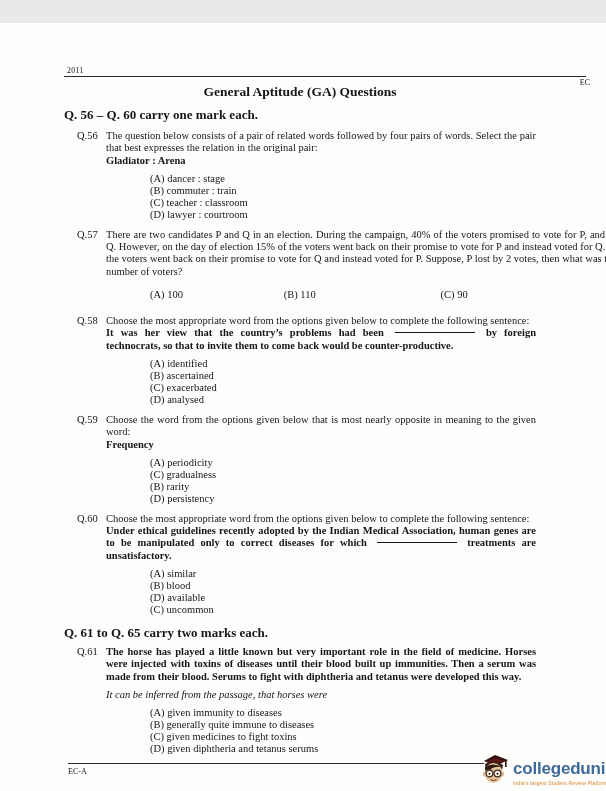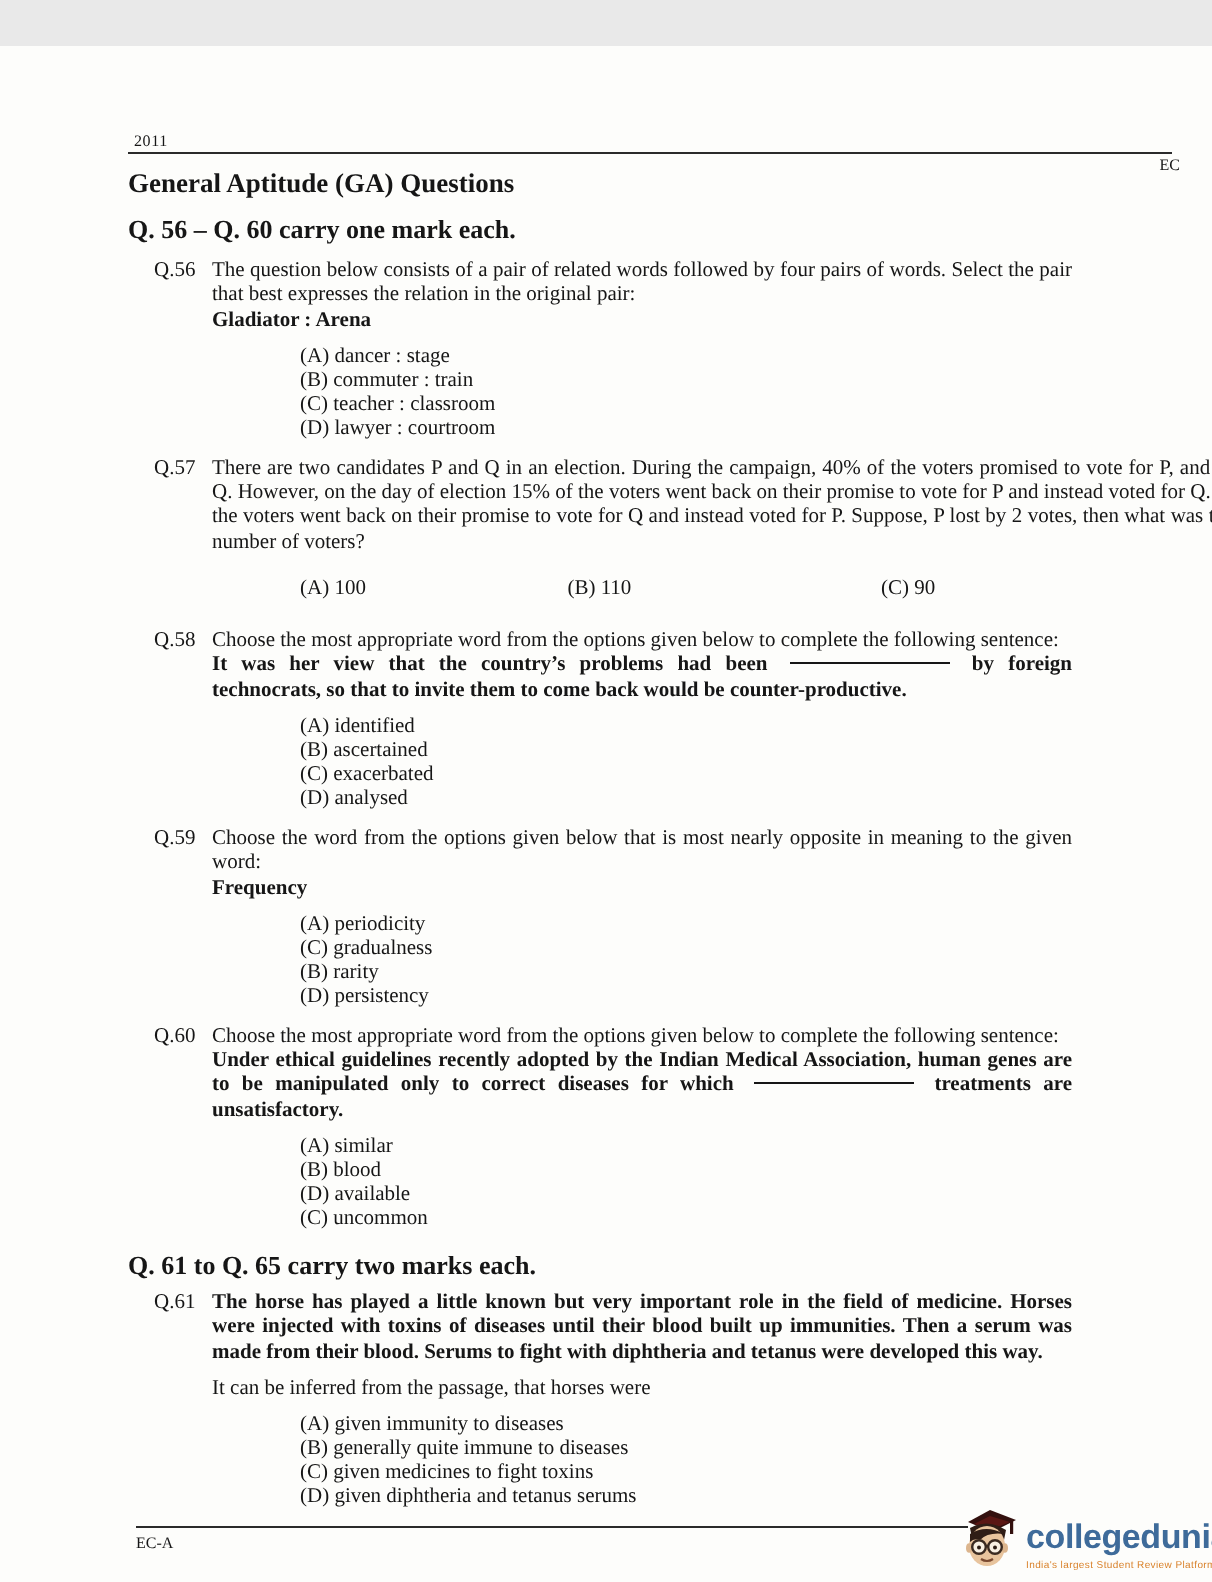--- a/index.html
+++ b/index.html
@@ -12,21 +12,21 @@
     overflow:hidden;
     box-sizing:border-box;
     margin-top:23px;
   }
   
   .hdr-year{position:absolute;left:67px;top:43px;font-size:8px;letter-spacing:.3px;}
   .hdr-rule{position:absolute;left:64px;right:20px;top:53px;border-top:1.3px solid #2a2a2a;}
   .hdr-code{position:absolute;right:16px;top:55px;font-size:8px;}
   
   .content{position:absolute;left:0;top:57px;right:0;}
-  .title{margin:4px 70px 0 64px;font-size:13.5px;font-weight:bold;line-height:16px;}
+  .title{margin:4px 70px 0 64px;font-size:13.5px;font-weight:bold;line-height:16px;text-align:center;}
   .section-hd{margin:7px 70px 0 64px;font-size:13px;font-weight:bold;line-height:15px;}
   .q{display:flex;margin:8px 70px 0 77px;}
   .qnum{width:29px;flex:0 0 29px;font-size:10.5px;line-height:12.3px;}
   .qbody{flex:1;font-size:10.5px;line-height:12.3px;}
   .para{text-align:justify;}
   .b{font-weight:bold;}
   .opts{margin-top:6px;}
   .opt{line-height:12px;padding-left:44px;}
   .opts-row{margin-top:5px;display:flex;align-items:center;}
   .opts-row .opt-a{width:93px;}
@@ -137,21 +137,21 @@
         </div>
       </div>
     </div>
 
     <div class="section-hd" style="margin-top:9px;">Q. 61 to Q. 65 carry two marks each.</div>
 
     <div class="q" style="margin-top:6px;">
       <div class="qnum">Q.61</div>
       <div class="qbody">
         <div class="para b">The horse has played a little known but very important role in the field of medicine. Horses were injected with toxins of diseases until their blood built up immunities. Then a serum was made from their blood. Serums to fight with diphtheria and tetanus were developed this way.</div>
-        <div style="margin-top:6px;">It can be inferred from the passage, that horses were</div>
+        <div style="margin-top:6px;font-style:italic;">It can be inferred from the passage, that horses were</div>
         <div class="opts">
           <div class="opt">(A) given immunity to diseases</div>
           <div class="opt">(B) generally quite immune to diseases</div>
           <div class="opt">(C) given medicines to fight toxins</div>
           <div class="opt">(D) given diphtheria and tetanus serums</div>
         </div>
       </div>
     </div>
 
   </div>

